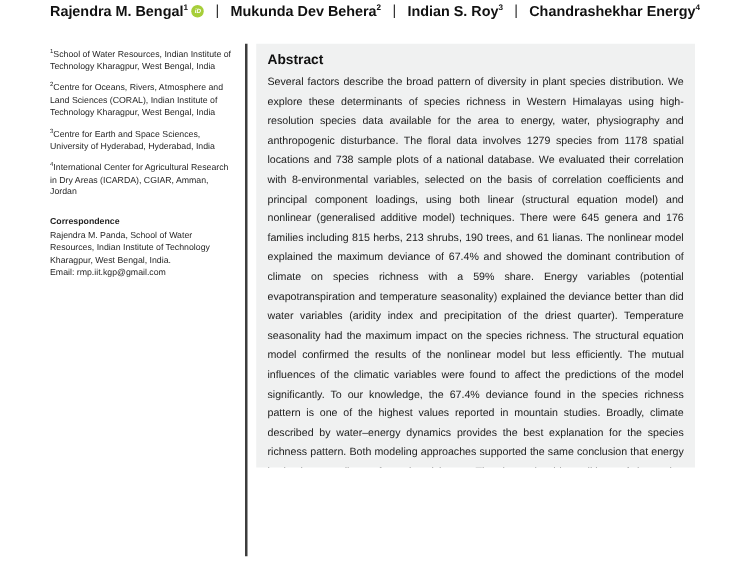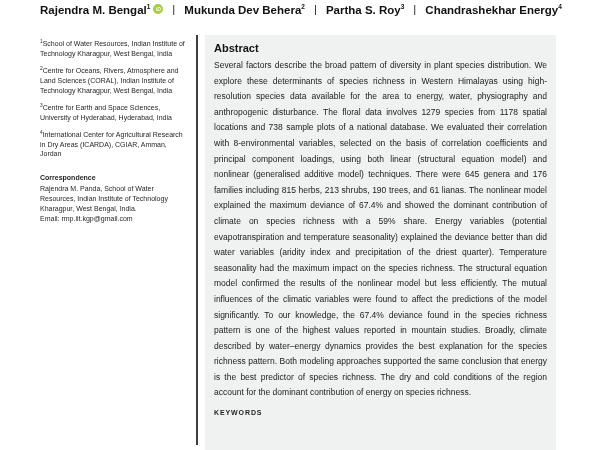--- a/index.html
+++ b/index.html
@@ -32,42 +32,42 @@
   .aff { font-size:7px; line-height:1.4; color:#1f1f1f; margin-bottom:7px; }
   .aff sup { font-size:4.8px; }
   .corr { margin-top:14px; font-size:7px; line-height:1.42; color:#1f1f1f; }
   .corr-heading { font-weight:700; margin-bottom:1px; }
 
   
   .divider { position:absolute; left:196px; top:35px; width:2px; height:410px; background:#3d3d3d; }
 
   
   .abstract-box {
-    position:absolute; left:205px; top:35px; width:351px; height:416px;
+    position:absolute; left:205px; top:35px; width:351px; height:339px;
     background:#f0f1f1; padding:7px 9px 0 9px; overflow:hidden;
   }
   .abstract-heading { font-size:11px; font-weight:700; color:#111; margin-bottom:4px; }
   .abstract-body {
     font-size:8.5px; line-height:15.6px; text-align:justify; color:#1b1b1b;
   }
   .kw-heading { font-size:7px; font-weight:700; letter-spacing:0.9px; margin-top:8px; margin-bottom:3px; color:#1f1f1f; }
   .kw-body { font-size:8px; line-height:14px; color:#1b1b1b; }
 </style>
 </head>
 <body>
 
 <div class="page">
 
   <div class="author-line">
     <span class="author"><span>Rajendra M. Bengal</span><sup>1</sup></span>
     <span class="orcid">iD</span>
     <span class="sep">|</span>
     <span class="author"><span>Mukunda Dev Behera</span><sup>2</sup></span>
     <span class="sep">|</span>
-    <span class="author"><span>Partha S. Roy</span><sup>3</sup></span>
+    <span class="author"><span>Indian S. Roy</span><sup>3</sup></span>
     <span class="sep">|</span>
     <span class="author"><span>Chandrashekhar Energy</span><sup>4</sup></span>
   </div>
 
   <div class="left-col">
     <p class="aff"><sup>1</sup><span>School of Water Resources, Indian Institute of Technology Kharagpur, West Bengal, India</span></p>
     <p class="aff"><sup>2</sup><span>Centre for Oceans, Rivers, Atmosphere and Land Sciences (CORAL), Indian Institute of Technology Kharagpur, West Bengal, India</span></p>
     <p class="aff"><sup>3</sup><span>Centre for Earth and Space Sciences, University of Hyderabad, Hyderabad, India</span></p>
     <p class="aff"><sup>4</sup><span>International Center for Agricultural Research in Dry Areas (ICARDA), CGIAR, Amman, Jordan</span></p>
 

